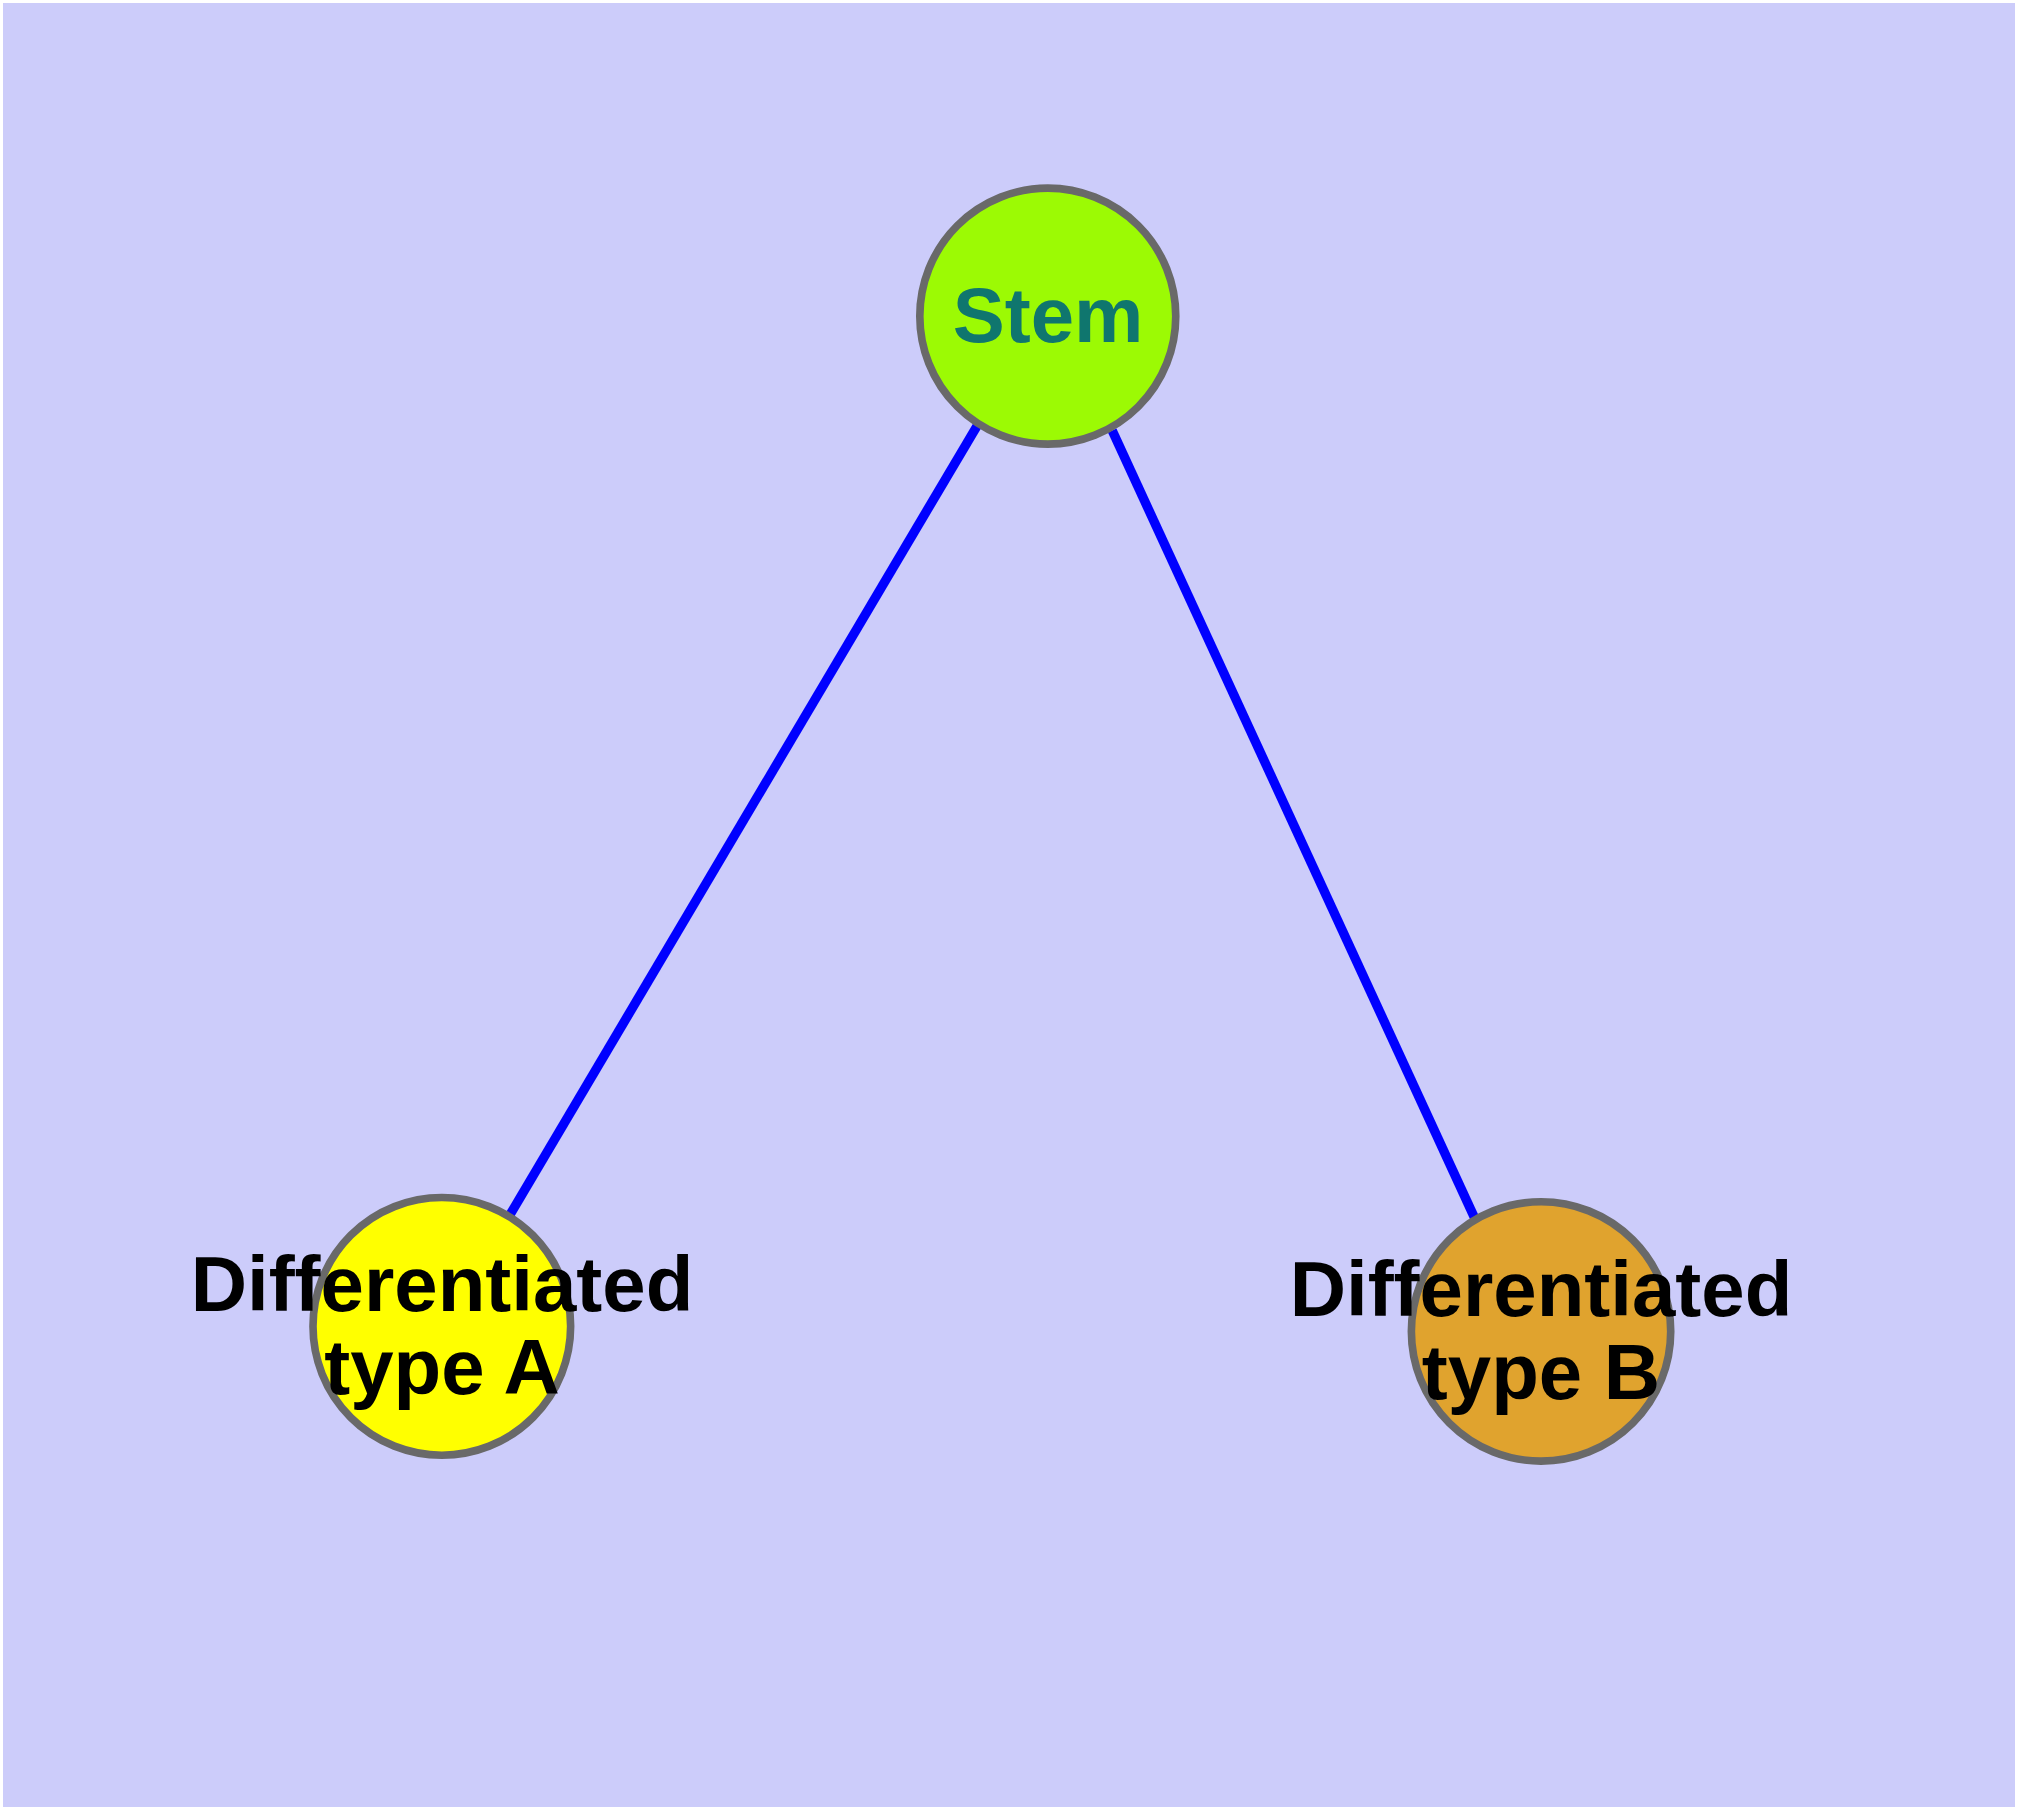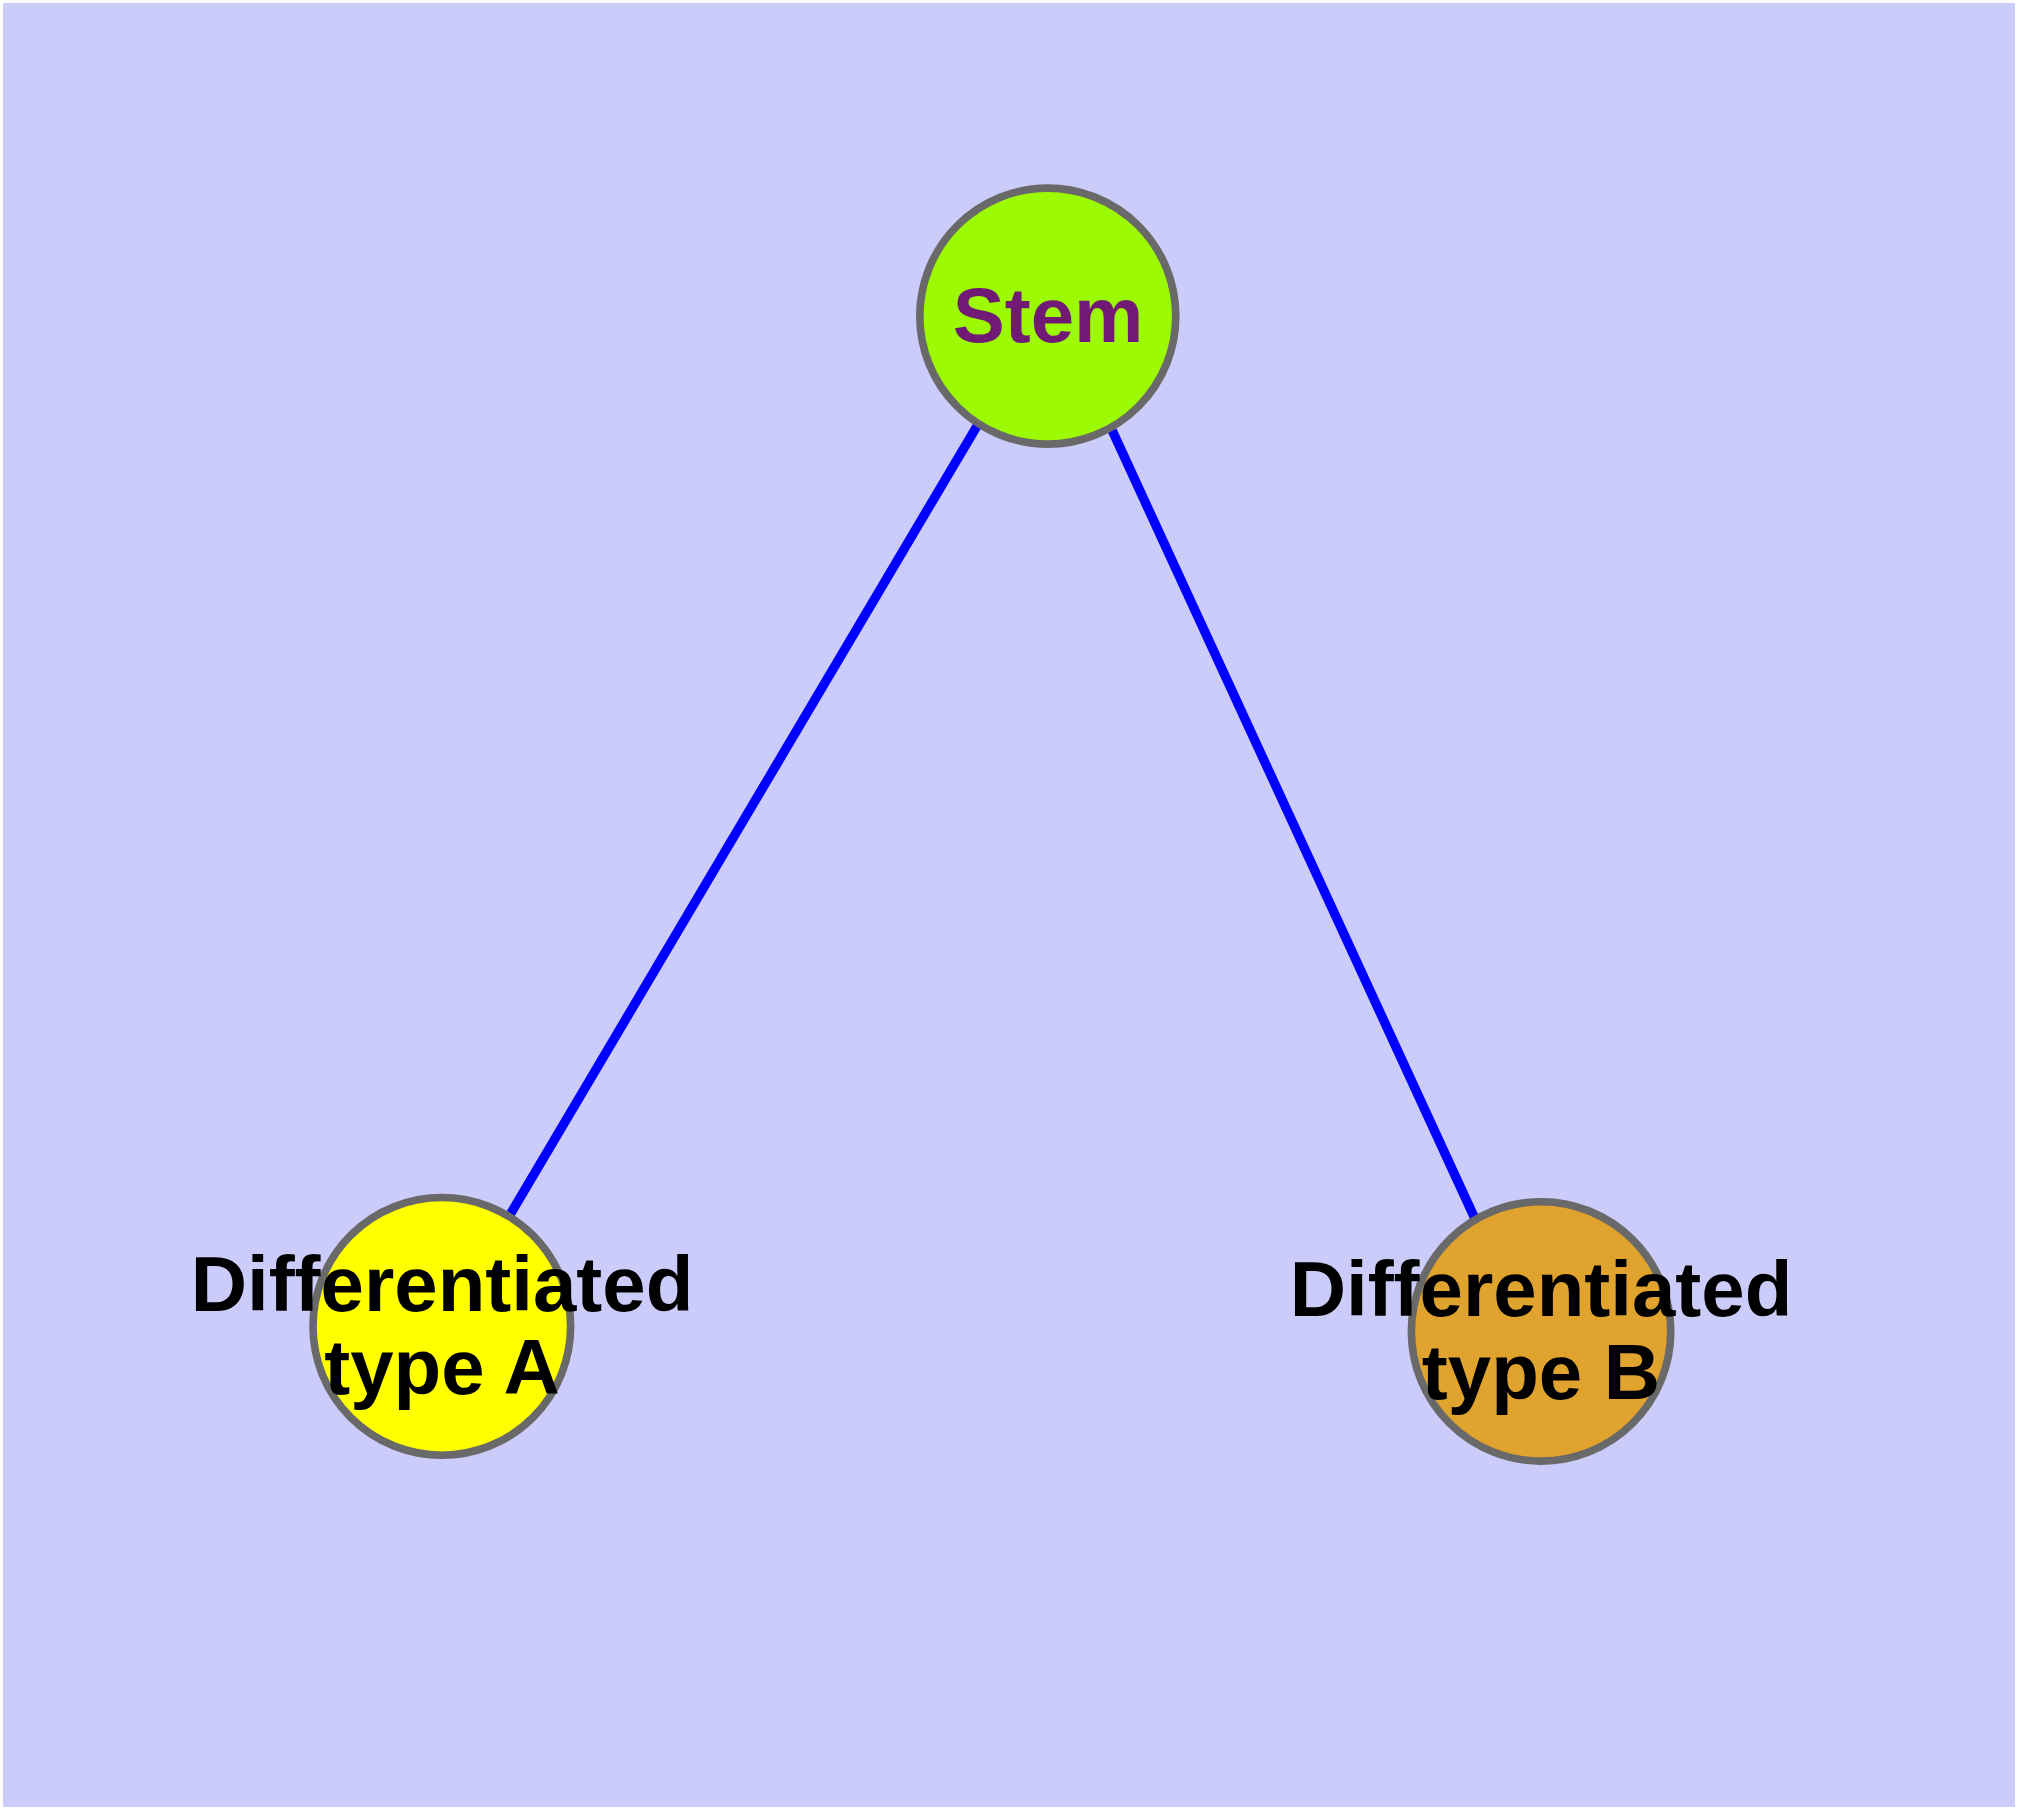--- a/index.html
+++ b/index.html
@@ -53,20 +53,20 @@
 
   <svg id="graph-svg" viewBox="0 0 2384 2138">
     <line id="edge0" stroke-linecap="butt" x1="1154" y1="500" x2="601" y2="1434" stroke="#0000ff" stroke-width="11"></line>
     <line id="edge1" stroke-linecap="butt" x1="1312" y1="508" x2="1741" y2="1440" stroke="#0000ff" stroke-width="11"></line>
 
     <circle id="node0" cx="1236" cy="373" r="151" fill="#9cfa04" stroke="#696969" stroke-width="9"></circle>
     <circle id="node1" cx="521" cy="1565" r="152" fill="#ffff00" stroke="#696969" stroke-width="9"></circle>
     <circle id="node2" cx="1818" cy="1571" r="153" fill="#e0a32e" stroke="#696969" stroke-width="9"></circle>
   </svg>
 
-  <div class="node-label" id="label0" style="left: 1048px; top: 316px; color: #701a75; text-align: right;">Stem</div>
+  <div class="node-label" id="label0" style="left: 1048px; top: 316px; color: #0f766e; text-align: right;">Stem</div>
   <div class="node-label" id="label1" style="left: 442px; top: 1326px; color: rgb(0, 0, 0);">Differentiated
 type A</div>
   <div class="node-label" id="label2" style="left: 1541px; top: 1331px; color: rgb(0, 0, 0);">Differentiated
 type B</div>
 
 </div>
 
 
 </body></html>

